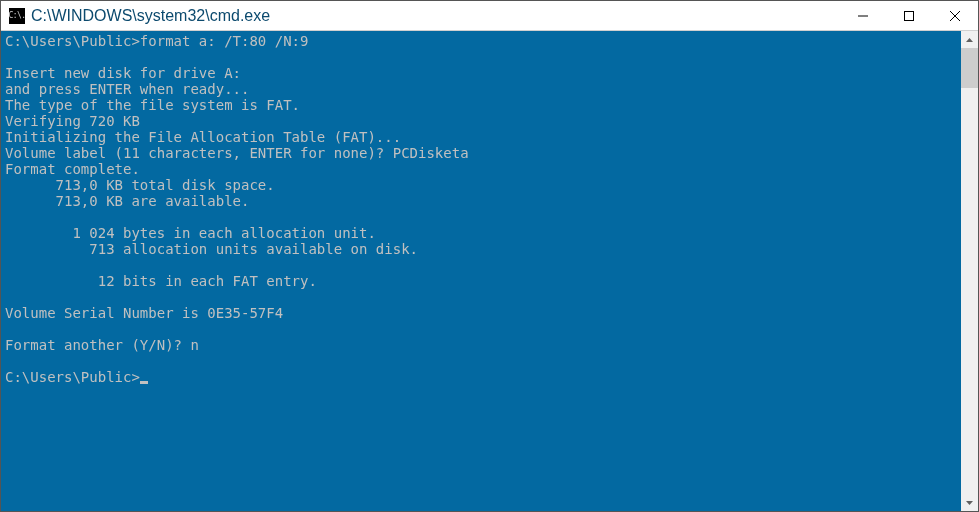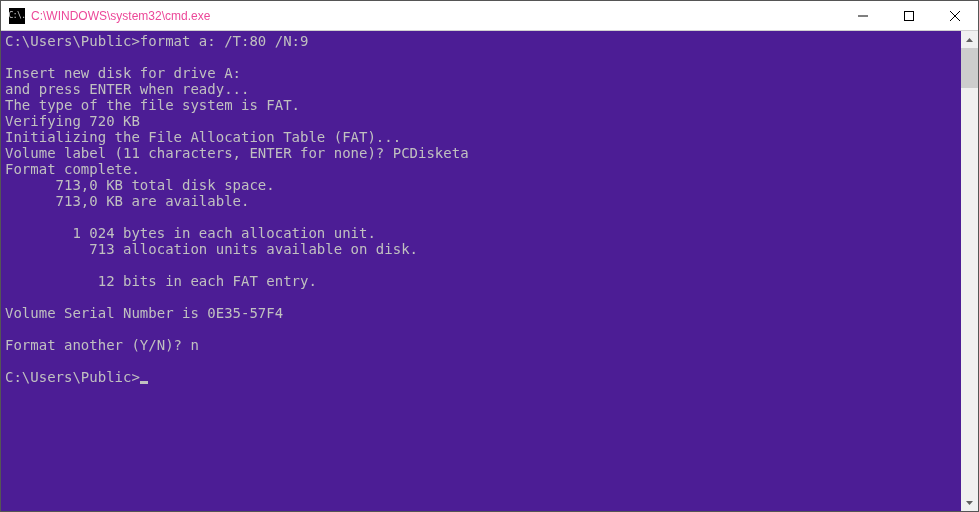--- a/index.html
+++ b/index.html
@@ -27,22 +27,22 @@
     color: #ccc;
     font-family: Consolas, monospace;
     font-size: 8px;
     line-height: 8px;
     display: flex;
     align-items: center;
     justify-content: center;
     letter-spacing: -0.5px;
   }
   .titlebar-title {
-    font-size: 12px;
-    color: #ec4899;
+    font-size: 16px;
+    color: #0c4a6e;
     flex: 0 0 auto;
   }
   .titlebar-spacer { flex: 1; }
   .titlebar-controls {
     display: flex;
     height: 100%;
   }
   .titlebar-btn {
     width: 46px;
     height: 100%;
@@ -56,21 +56,21 @@
     border: none;
   }
   .titlebar-btn svg { display: block; }
   .console-area {
     position: relative;
     height: calc(100% - 30px);
     display: flex;
   }
   .console {
     flex: 1;
-    background: #4c1d95;
+    background: #0369a1;
     color: #c0c0c0;
     font-family: Consolas, "Lucida Console", monospace;
     font-size: 14px;
     line-height: 16px;
     padding: 2px 4px;
     white-space: pre;
     overflow: hidden;
   }
   .scrollbar {
     width: 17px;

